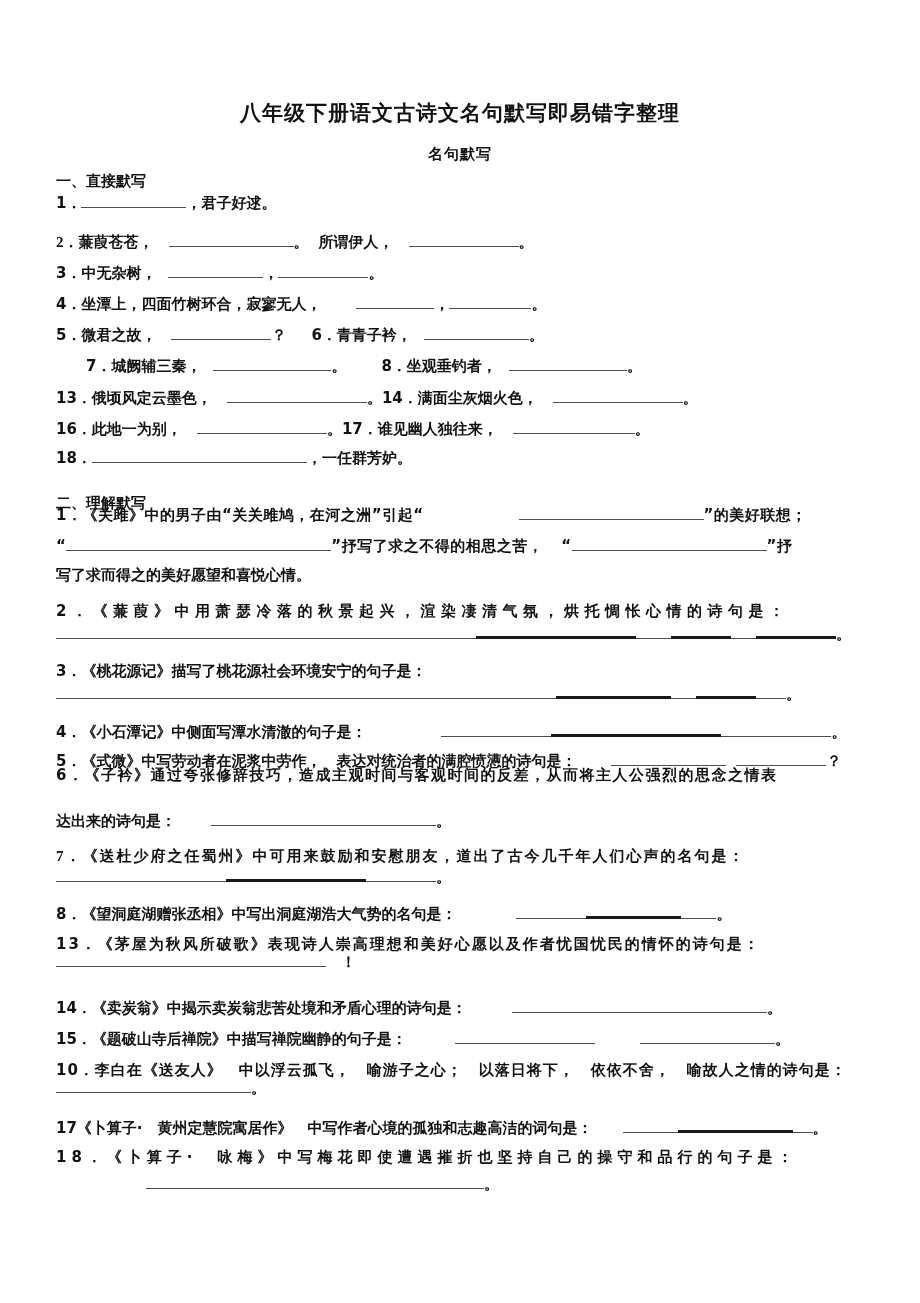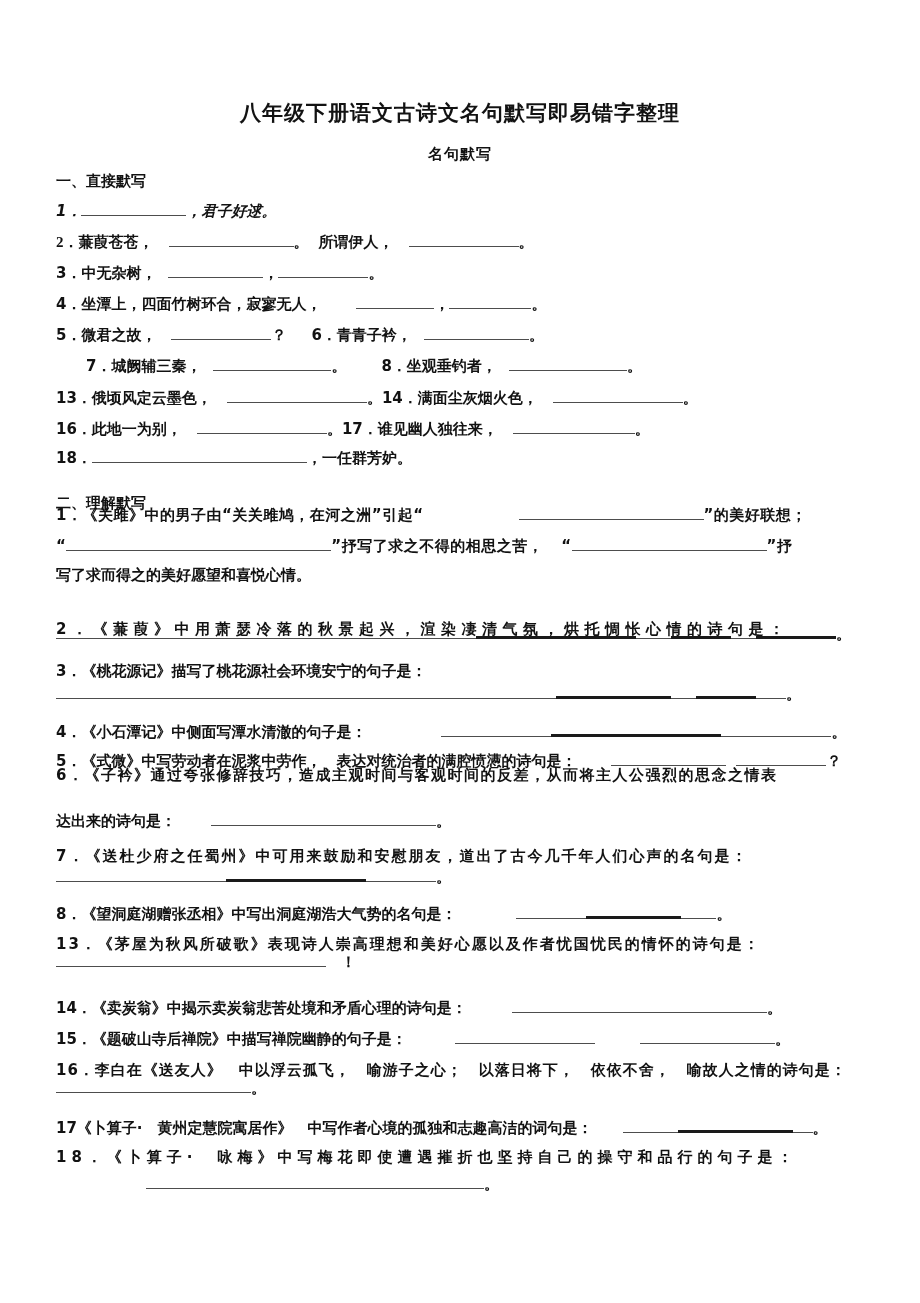--- a/index.html
+++ b/index.html
@@ -34,42 +34,42 @@
     display:inline-block;
     height:14px;
     border-bottom:1px solid #4d4d4d;
     vertical-align:baseline;
   }
   .blank.bold{border-bottom:3px solid #1a1a1a;}
   .gap{display:inline-block;height:1px;vertical-align:baseline;}
 
   
   [data-name="sec1-heading"]{top:170px;font-weight:700;}
-  [data-name="q1"]{top:200px;font-style:italic;}
+  [data-name="q1"]{top:192px;}
   [data-name="q2"]{top:231px;font-family:Liberation Serif, serif;}
   [data-name="q3"]{top:262px;}
   [data-name="q4"]{top:293px;}
   [data-name="q5-6"]{top:324px;}
   [data-name="q7-8"]{top:355px;margin-left:30px;}
   [data-name="q13-14"]{top:387px;}
   [data-name="q16-17"]{top:418px;}
   [data-name="q18"]{top:447px;}
   [data-name="sec2-heading"]{top:477px;font-weight:700;margin-top:15px;}
   [data-name="ii1-l1"]{top:504px;letter-spacing:0.5px;}
   [data-name="ii1-l2"]{top:535px;letter-spacing:0.5px;}
   [data-name="ii1-l3"]{top:564px;}
-  [data-name="ii2-l1"]{top:618px;letter-spacing:5.5px;}
+  [data-name="ii2-l1"]{top:600px;letter-spacing:5.5px;}
   [data-name="ii2-blank"]{top:622px;}
   [data-name="ii3-l1"]{top:660px;}
   [data-name="ii3-blank"]{top:682px;}
   [data-name="ii4"]{top:720px;}
   [data-name="ii5"]{top:750px;}
   [data-name="ii6-l1"]{top:764px;letter-spacing:1.5px;}
   [data-name="ii6-l2"]{top:810px;}
-  [data-name="ii7-l1"]{top:845px;letter-spacing:2px;}
+  [data-name="ii7-l1"]{top:845px;letter-spacing:2px;font-family:Liberation Serif, serif;}
   [data-name="ii7-blank"]{top:865px;}
   [data-name="ii8"]{top:902px;}
   [data-name="ii13-l1"]{top:933px;letter-spacing:2px;}
   [data-name="ii13-blank"]{top:951px;}
   [data-name="ii14"]{top:997px;}
   [data-name="ii15"]{top:1028px;}
   [data-name="ii16-l1"]{top:1059px;letter-spacing:1px;}
   [data-name="ii16-blank"]{top:1077px;}
   [data-name="ii17"]{top:1116px;}
   [data-name="ii18-l1"]{top:1146px;letter-spacing:5px;}
@@ -103,18 +103,18 @@
     <div class="line" data-name="ii5"><span class="t" data-name="text-run">5．《式微》中写劳动者在泥浆中劳作，　表达对统治者的满腔愤懑的诗句是：</span><span class="gap" data-name="spacer" style="width: 35px;"></span><span class="blank" data-name="fill-in-blank" style="width: 115px;"></span><span class="gap" data-name="spacer" style="width: 10px;"></span><span class="blank" data-name="fill-in-blank" style="width: 90px;"></span><span class="t" data-name="text-run">？</span></div>
     <div class="line" data-name="ii6-l1"><span class="t" data-name="text-run">6．《子衿》通过夸张修辞技巧，造成主观时间与客观时间的反差，从而将主人公强烈的思念之情表</span></div>
     <div class="line" data-name="ii6-l2"><span class="t" data-name="text-run">达出来的诗句是：</span><span class="gap" data-name="spacer" style="width: 35px;"></span><span class="blank" data-name="fill-in-blank" style="width: 225px;"></span><span class="t" data-name="text-run">。</span></div>
     <div class="line" data-name="ii7-l1"><span class="t" data-name="text-run">7．《送杜少府之任蜀州》中可用来鼓励和安慰朋友，道出了古今几千年人们心声的名句是：</span></div>
     <div class="line" data-name="ii7-blank"><span class="blank" data-name="fill-in-blank" style="width: 170px;"></span><span class="blank bold" data-name="fill-in-blank-bold" style="width: 140px;"></span><span class="blank" data-name="fill-in-blank" style="width: 70px;"></span><span class="t" data-name="text-run">。</span></div>
     <div class="line" data-name="ii8"><span class="t" data-name="text-run">8．《望洞庭湖赠张丞相》中写出洞庭湖浩大气势的名句是：</span><span class="gap" data-name="spacer" style="width: 60px;"></span><span class="blank" data-name="fill-in-blank" style="width: 70px;"></span><span class="blank bold" data-name="fill-in-blank-bold" style="width: 95px;"></span><span class="blank" data-name="fill-in-blank" style="width: 35px;"></span><span class="t" data-name="text-run">。</span></div>
     <div class="line" data-name="ii13-l1"><span class="t" data-name="text-run">13．《茅屋为秋风所破歌》表现诗人崇高理想和美好心愿以及作者忧国忧民的情怀的诗句是：</span></div>
     <div class="line" data-name="ii13-blank"><span class="blank" data-name="fill-in-blank" style="width: 270px;"></span><span class="t" data-name="text-run">　！</span></div>
     <div class="line" data-name="ii14"><span class="t" data-name="text-run">14．《卖炭翁》中揭示卖炭翁悲苦处境和矛盾心理的诗句是：</span><span class="gap" data-name="spacer" style="width: 45px;"></span><span class="blank" data-name="fill-in-blank" style="width: 255px;"></span><span class="t" data-name="text-run">。</span></div>
     <div class="line" data-name="ii15"><span class="t" data-name="text-run">15．《题破山寺后禅院》中描写禅院幽静的句子是：</span><span class="gap" data-name="spacer" style="width: 48px;"></span><span class="blank" data-name="fill-in-blank" style="width: 140px;"></span><span class="gap" data-name="spacer" style="width: 45px;"></span><span class="blank" data-name="fill-in-blank" style="width: 135px;"></span><span class="t" data-name="text-run">。</span></div>
-    <div class="line" data-name="ii16-l1"><span class="t" data-name="text-run">16．李白在《送友人》　中以浮云孤飞，　喻游子之心；　以落日将下，　依依不舍，　喻故人之情的诗句是：</span></div>
+    <div class="line" data-name="ii16-l1"><span class="t" data-name="text-run">10．李白在《送友人》　中以浮云孤飞，　喻游子之心；　以落日将下，　依依不舍，　喻故人之情的诗句是：</span></div>
     <div class="line" data-name="ii16-blank"><span class="blank" data-name="fill-in-blank" style="width: 195px;"></span><span class="t" data-name="text-run">。</span></div>
     <div class="line" data-name="ii17"><span class="t" data-name="text-run">17《卜算子·　黄州定慧院寓居作》　中写作者心境的孤独和志趣高洁的词句是：</span><span class="gap" data-name="spacer" style="width: 30px;"></span><span class="blank" data-name="fill-in-blank" style="width: 55px;"></span><span class="blank bold" data-name="fill-in-blank-bold" style="width: 115px;"></span><span class="blank" data-name="fill-in-blank" style="width: 20px;"></span><span class="t" data-name="text-run">。</span></div>
     <div class="line" data-name="ii18-l1"><span class="t" data-name="text-run">18．《卜算子·　咏梅》中写梅花即使遭遇摧折也坚持自己的操守和品行的句子是：</span></div>
     <div class="line" data-name="ii18-blank"><span class="gap" data-name="spacer" style="width: 90px;"></span><span class="blank" data-name="fill-in-blank" style="width: 338px;"></span><span class="t" data-name="text-run">。</span></div>
   </div>
 
 </body></html>

